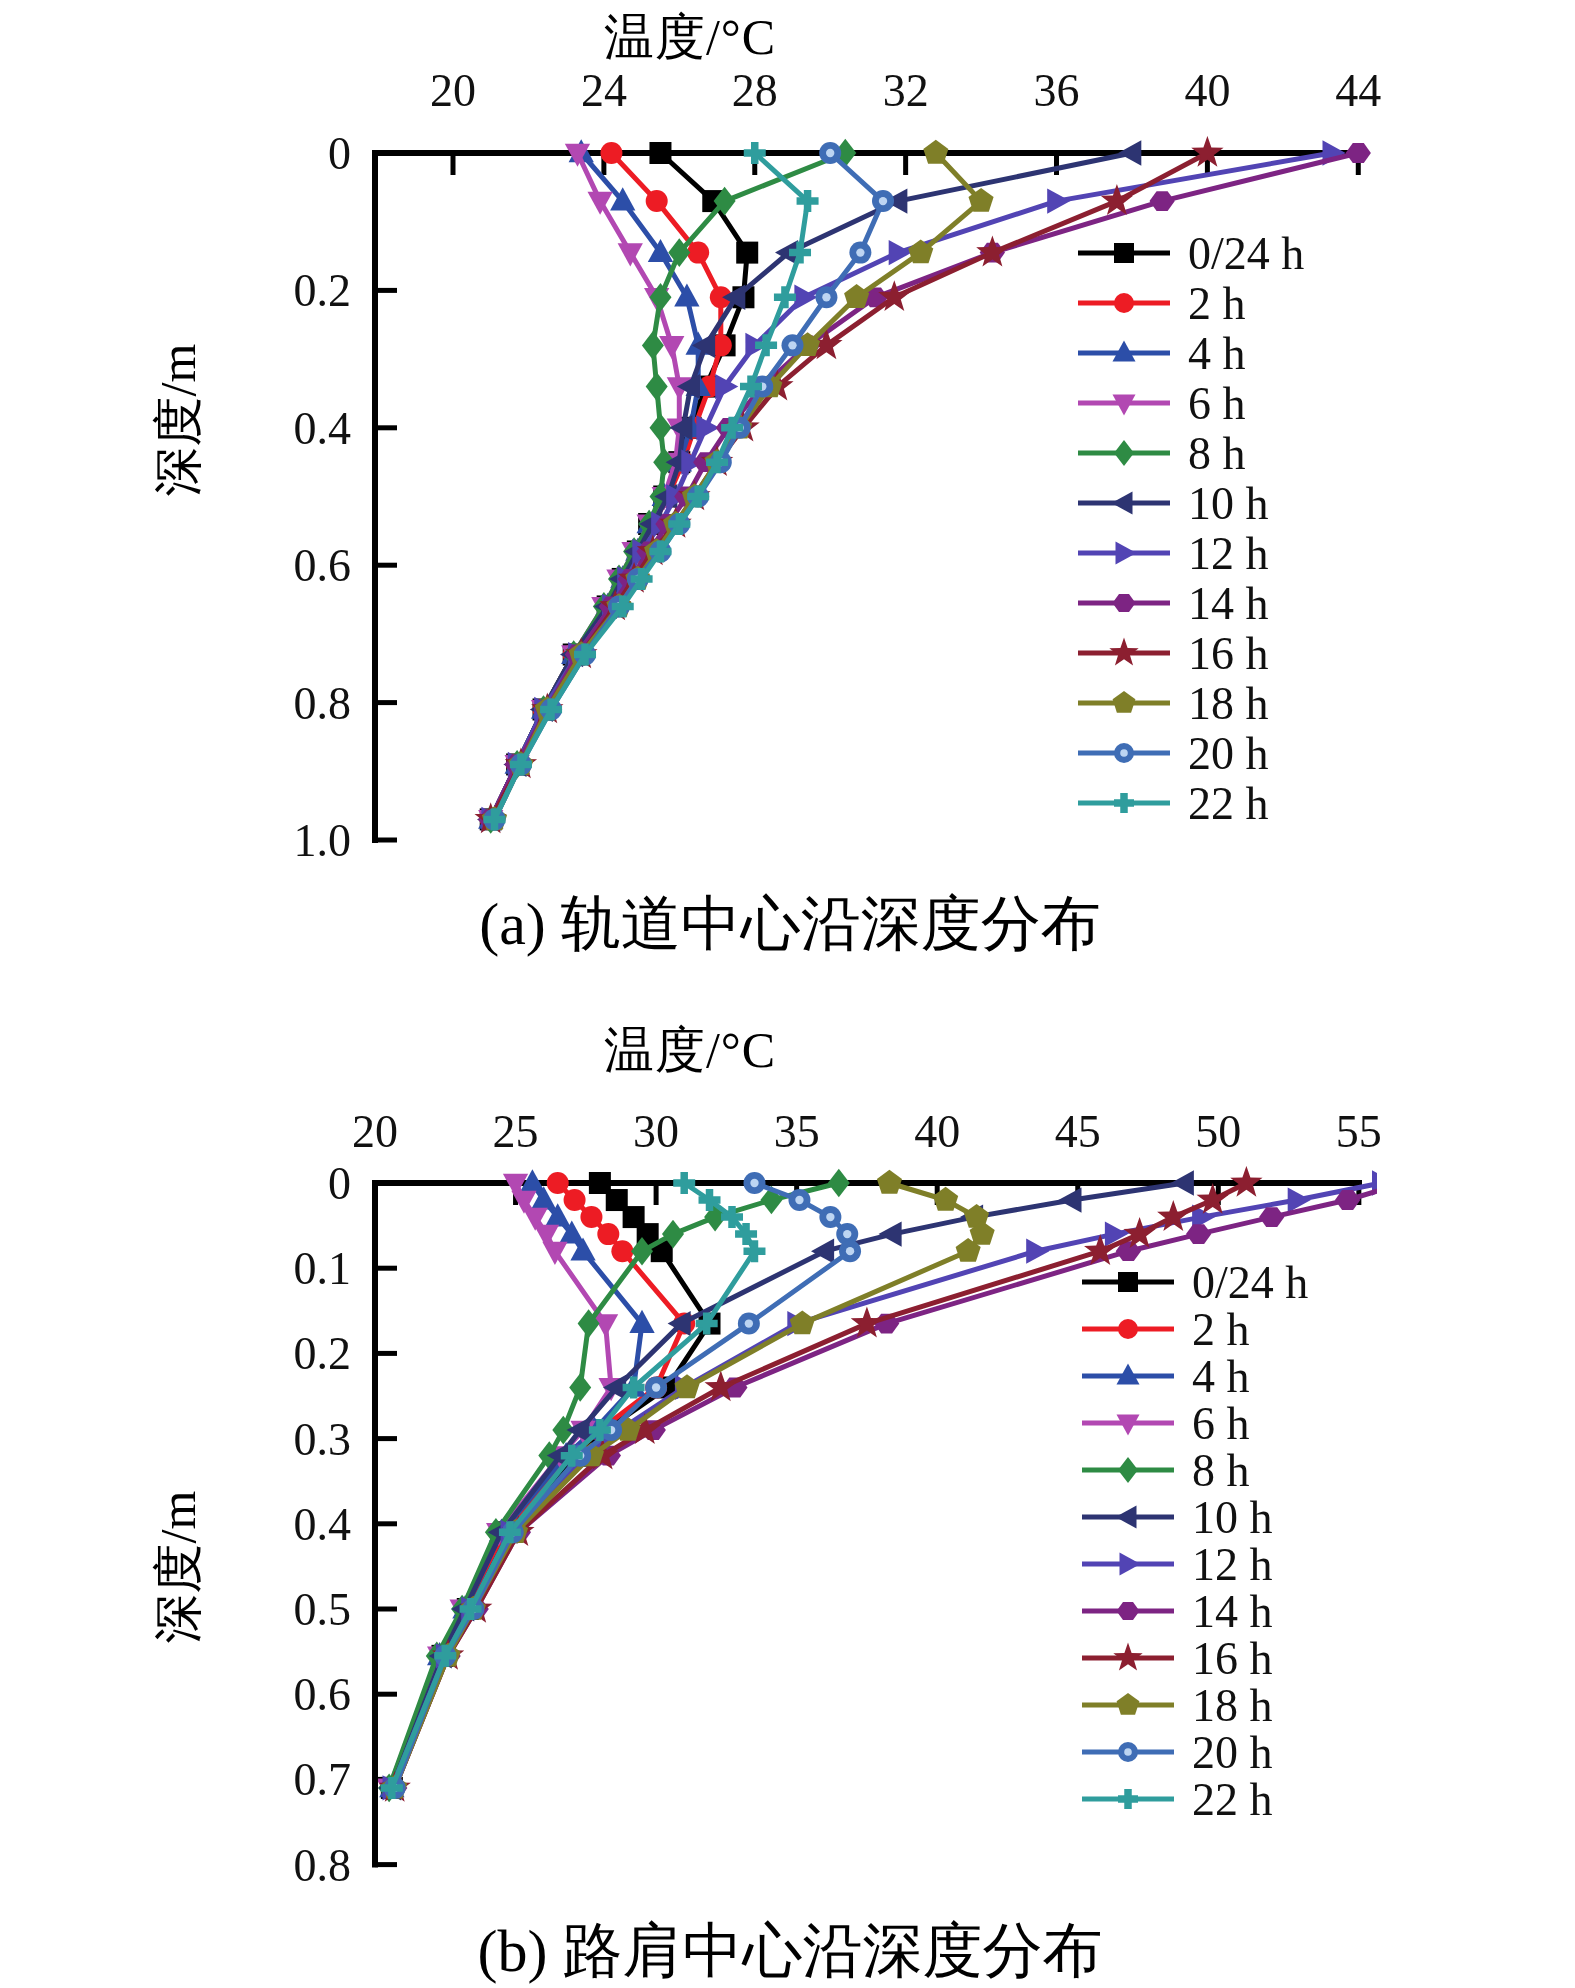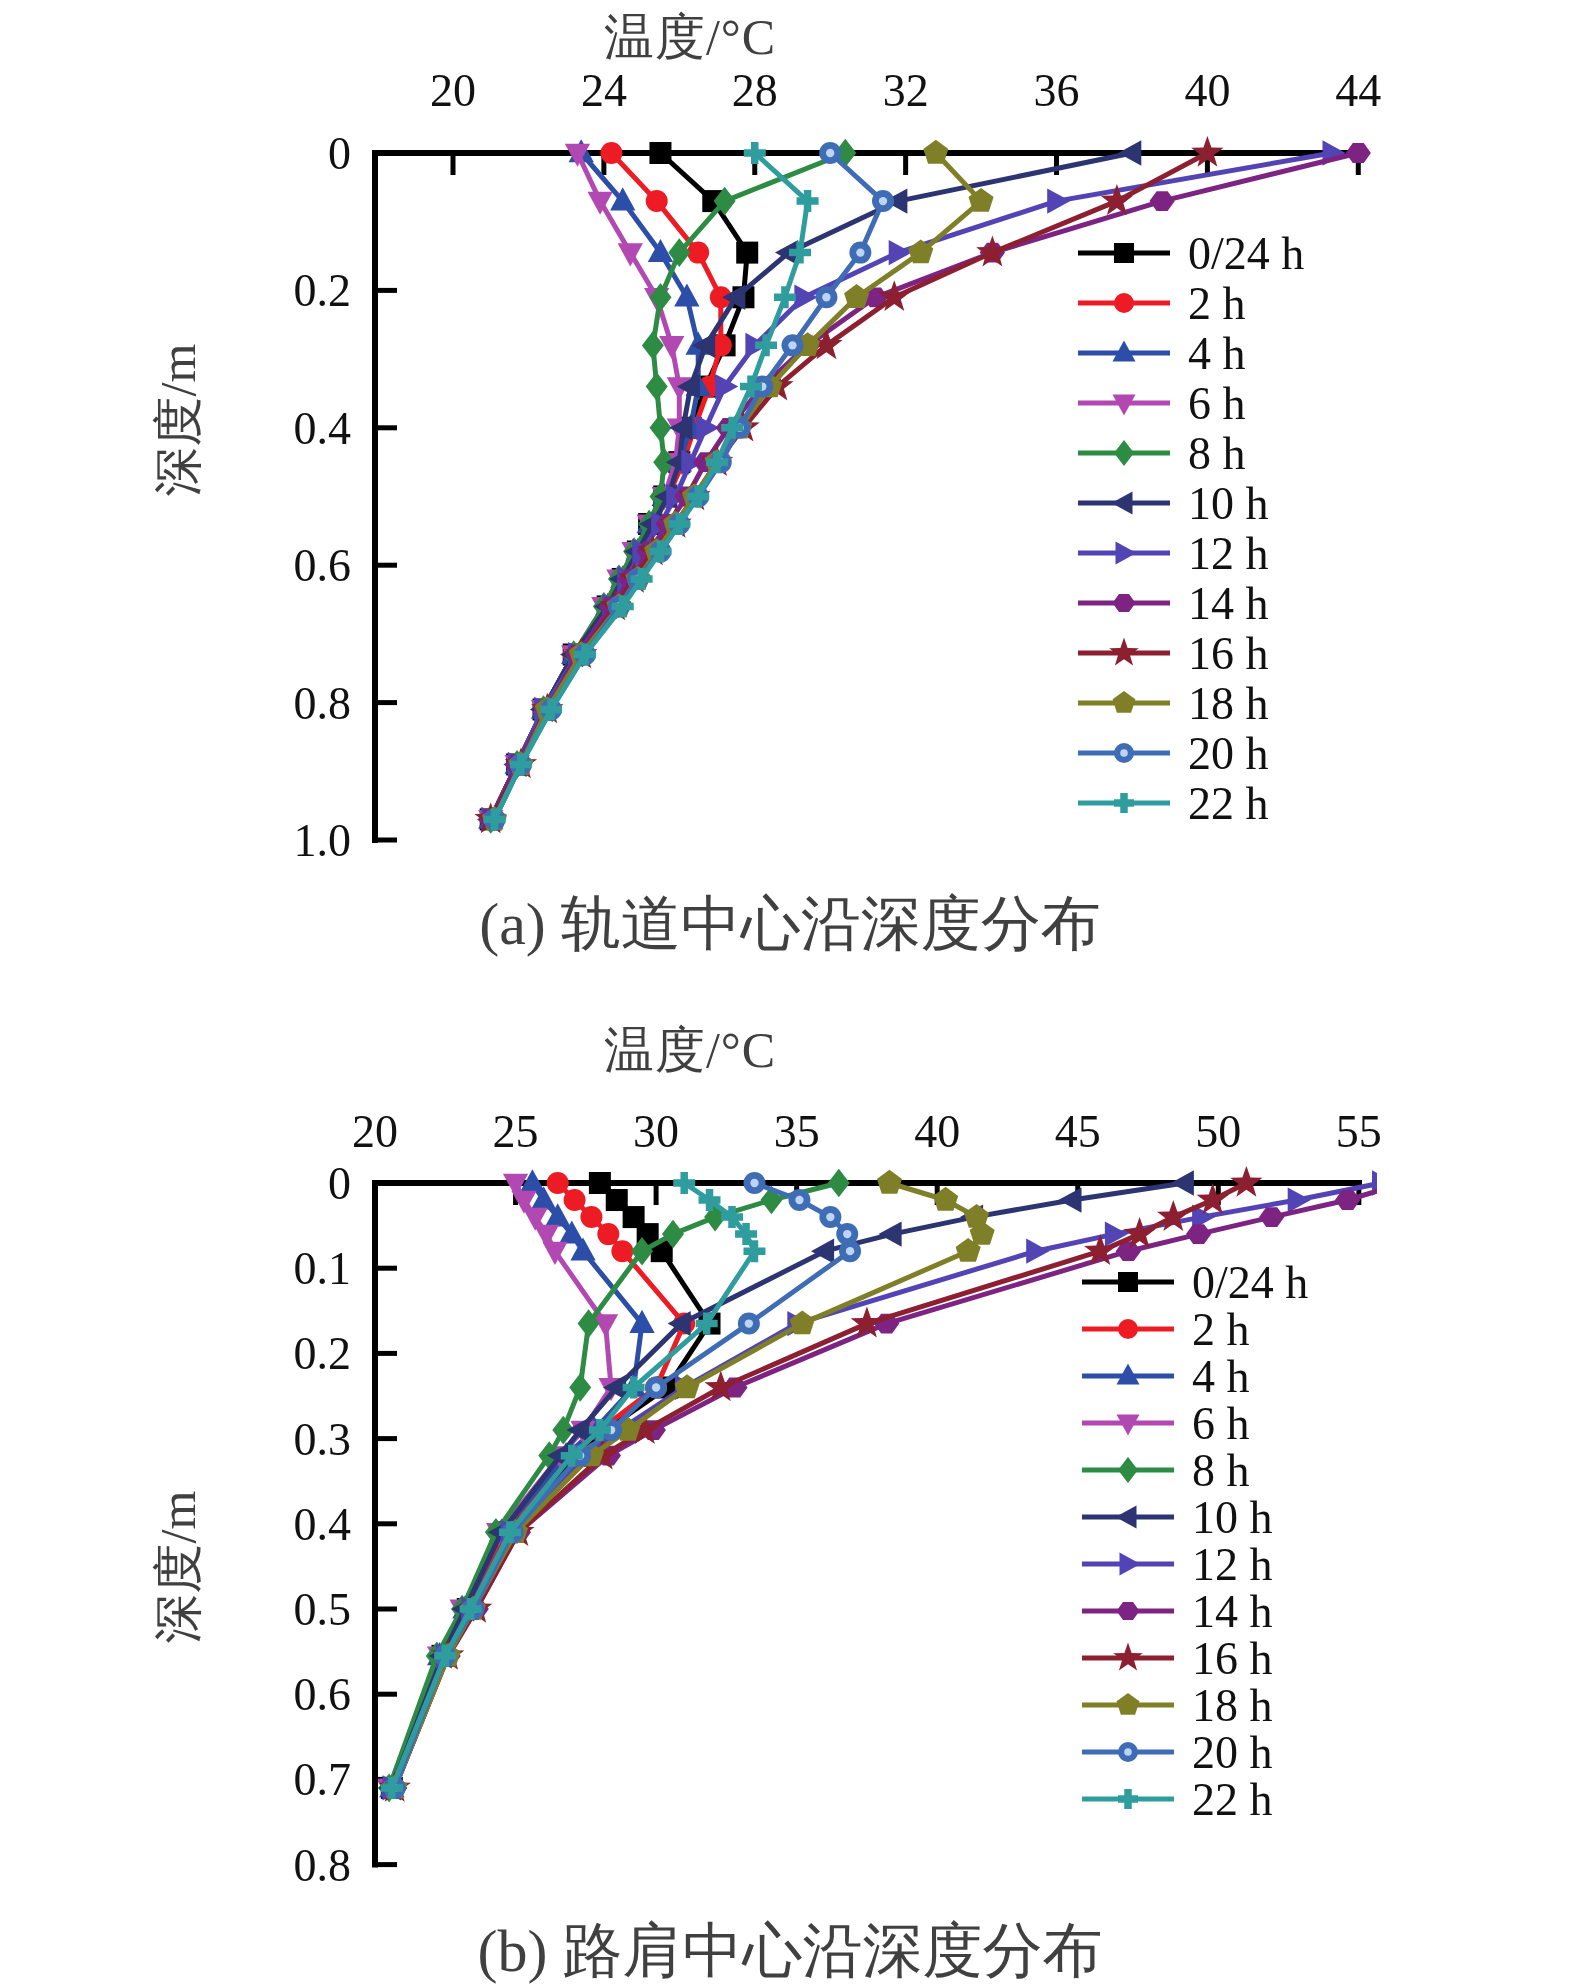--- a/index.html
+++ b/index.html
@@ -1,17 +1,17 @@
 <!DOCTYPE html>
 <html><head>
 <meta charset="utf-8">
 <style>
   html,body{margin:0;padding:0;background:#ffffff;}
   .fig{position:relative;width:1575px;height:1988px;background:#fff;
-       font-family:"Liberation Serif","DejaVu Serif",serif;color:#404040;overflow:hidden;}
+       font-family:"Liberation Serif","DejaVu Serif",serif;color:#000000;overflow:hidden;}
   .panel{position:absolute;left:0;width:1575px;}
   .panel svg{position:absolute;left:0;top:0;}
   .axis-title-top{position:absolute;top:4px;left:0;width:1380px;text-align:center;
        font-size:50px;letter-spacing:1px;}
   .axis-title-left{position:absolute;white-space:nowrap;font-size:50px;
        transform:translate(-50%,-50%) rotate(-90deg);}
   .caption{position:absolute;left:0;width:1580px;text-align:center;font-size:60px;}
   .pa-title{top:4px;}
   .pb-title{top:22px;}
 </style>

